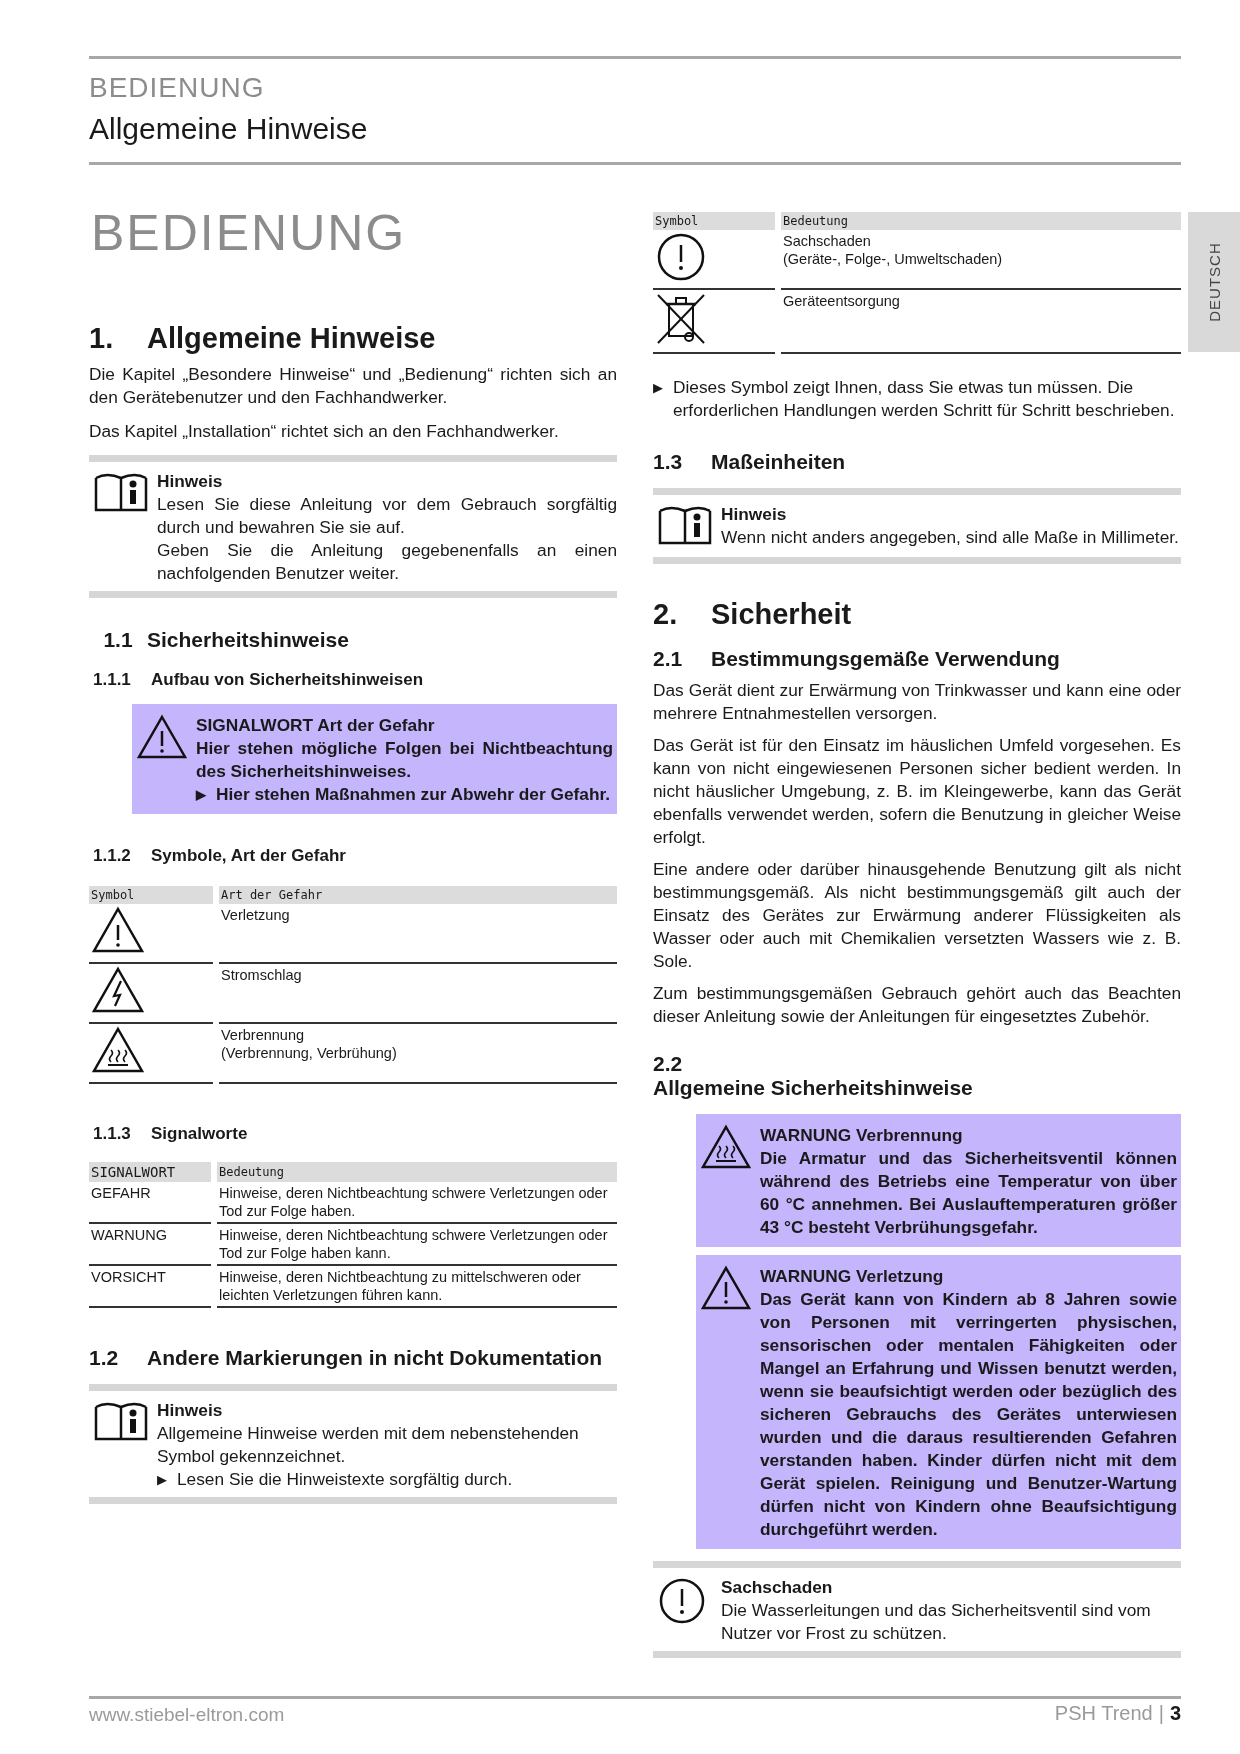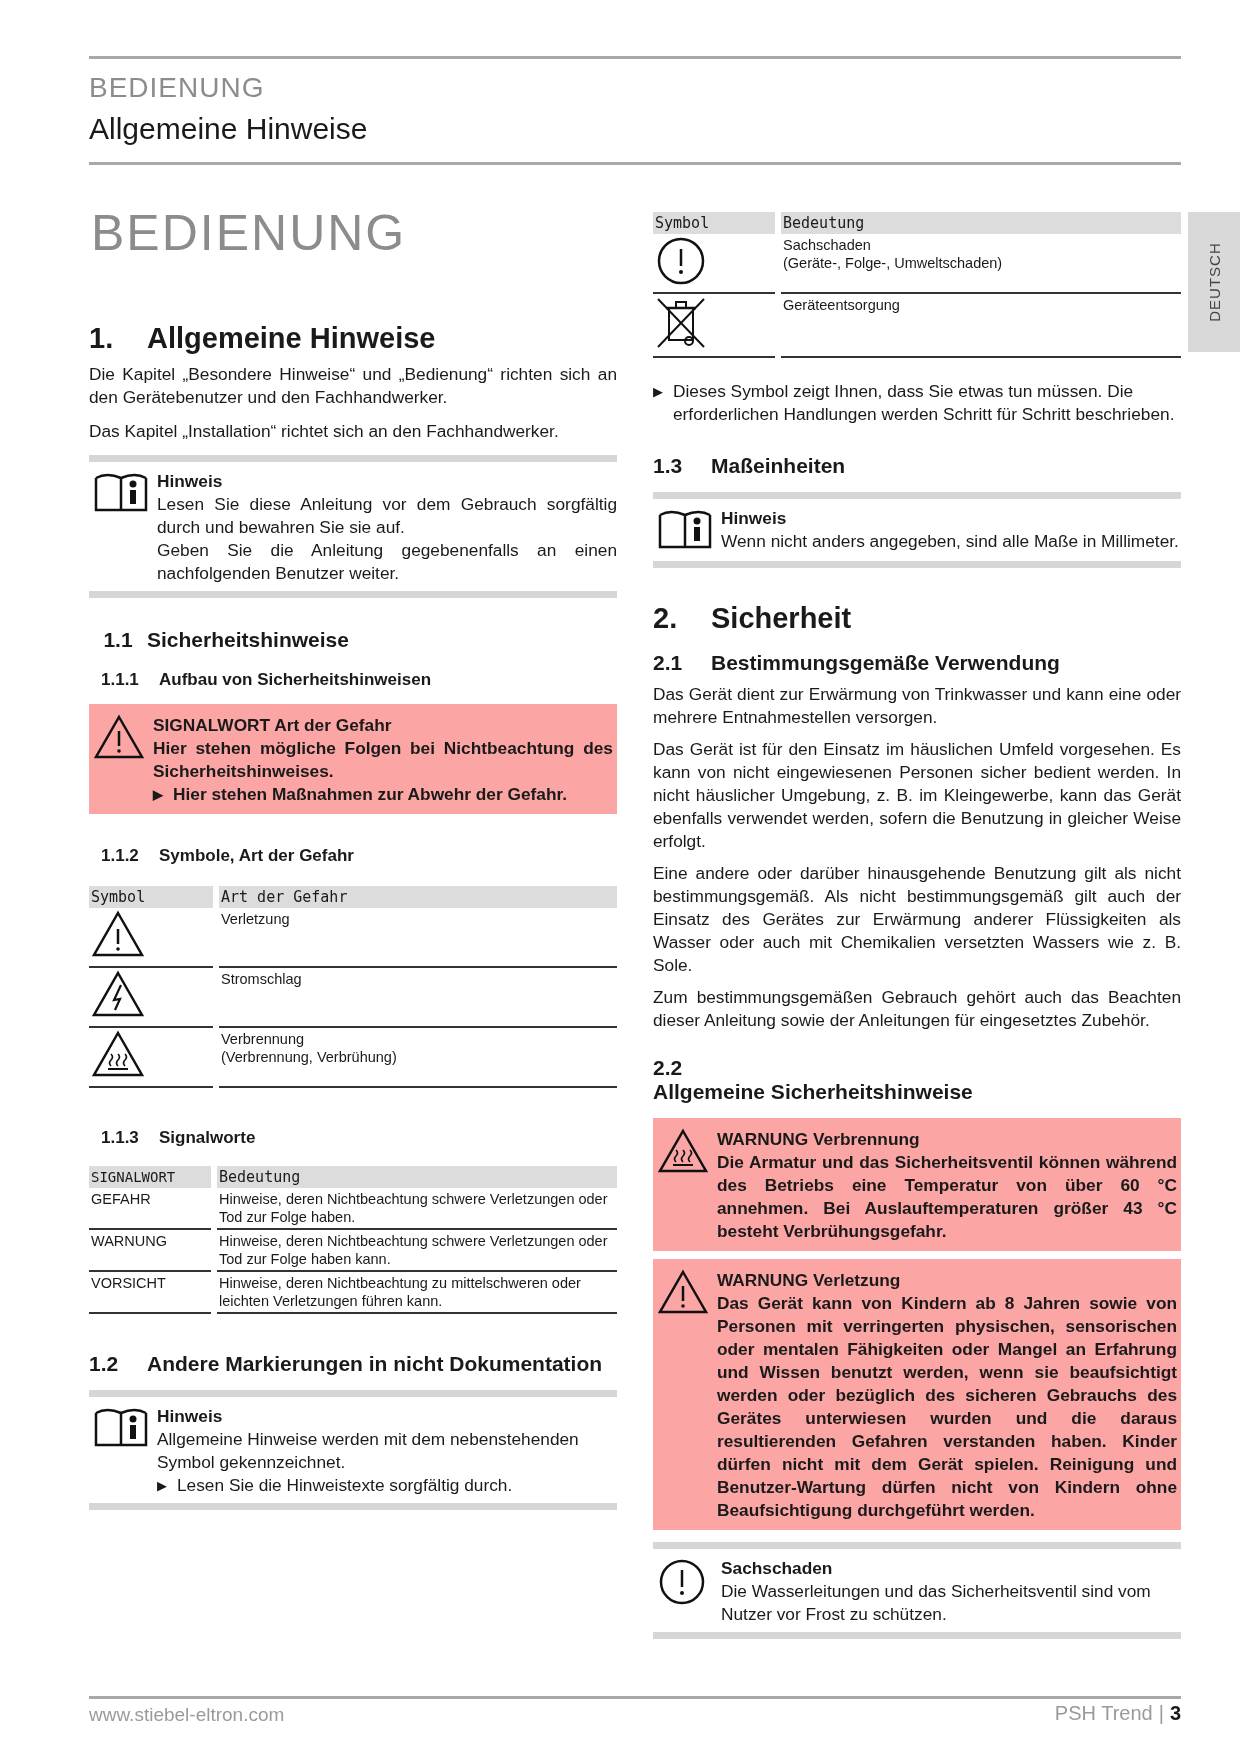--- a/index.html
+++ b/index.html
@@ -20,37 +20,37 @@
                    font-size: 15px; color: #444; letter-spacing: 1px; white-space: nowrap; }
 
   .col { position: absolute; }
   #left { left: 89px; width: 528px; }
   #right { left: 653px; width: 528px; }
 
   h1.sec { margin: 0; font-size: 29px; font-weight: bold; display: flex; color: #1a1a1a; }
   h1.sec .num { width: 58px; }
   h2.sub { margin: 0; font-size: 21px; font-weight: bold; display: flex; }
   h2.sub .num { width: 58px; }
-  h3.subsub { margin: 12px; font-size: 17px; font-weight: bold; display: flex; }
+  h3.subsub { margin: 4px; font-size: 17px; font-weight: bold; display: flex; }
   h3.subsub .num { width: 58px; }
 
   p.body { margin: 0; font-size: 17.3px; line-height: 23px; text-align: justify; }
 
   .note { border-top: 7px solid #d6d6d6; border-bottom: 7px solid #d6d6d6; display: flex; padding: 8px 0 6px 0; }
   .note .ico { width: 64px; flex: 0 0 64px; padding-left: 4px; }
   .note .txt { flex: 1; font-size: 17.3px; line-height: 23px; }
   .note .txt .ttl { font-weight: bold; }
 
-  .warn { background: #fca5a5; display: flex; padding: 10px 4px 8px 4px; }
+  .warn { background: #c4b5fd; display: flex; padding: 10px 4px 8px 4px; margin-left: 43px; }
   .warn .ico { width: 60px; flex: 0 0 60px; }
   .warn .txt { flex: 1; font-size: 17.3px; line-height: 23px; font-weight: bold; text-align: justify; }
 
   table.sym { border-collapse: separate; border-spacing: 0; width: 100%; }
   table.sym th { background: #dcdcdc; font-family: "DejaVu Sans Mono", monospace; font-weight: normal;
-                 text-align: left; font-size: 15px; padding: 2px 2px; }
+                 text-align: left; font-size: 12px; padding: 2px 2px; }
   table.sym td { vertical-align: top; font-size: 14.5px; line-height: 18px; padding: 2px 2px; border-bottom: 2px solid #333; }
   table.sym td.gap { border-bottom: none; width: 6px; padding: 0; }
   table.sym th.gap { background: #fff; width: 6px; padding: 0; }
 
   .step { display: flex; font-size: 17.3px; line-height: 23px; }
   .step .tri { width: 20px; flex: 0 0 20px; font-size: 13px; }
 
   .footer-rule { left: 89px; top: 1696px; width: 1092px; }
   .footer-url { position: absolute; left: 89px; top: 1704px; font-size: 19px; color: #9a9a9a; }
   .footer-right { position: absolute; right: 59px; top: 1702px; font-size: 20px; color: #9a9a9a; }

